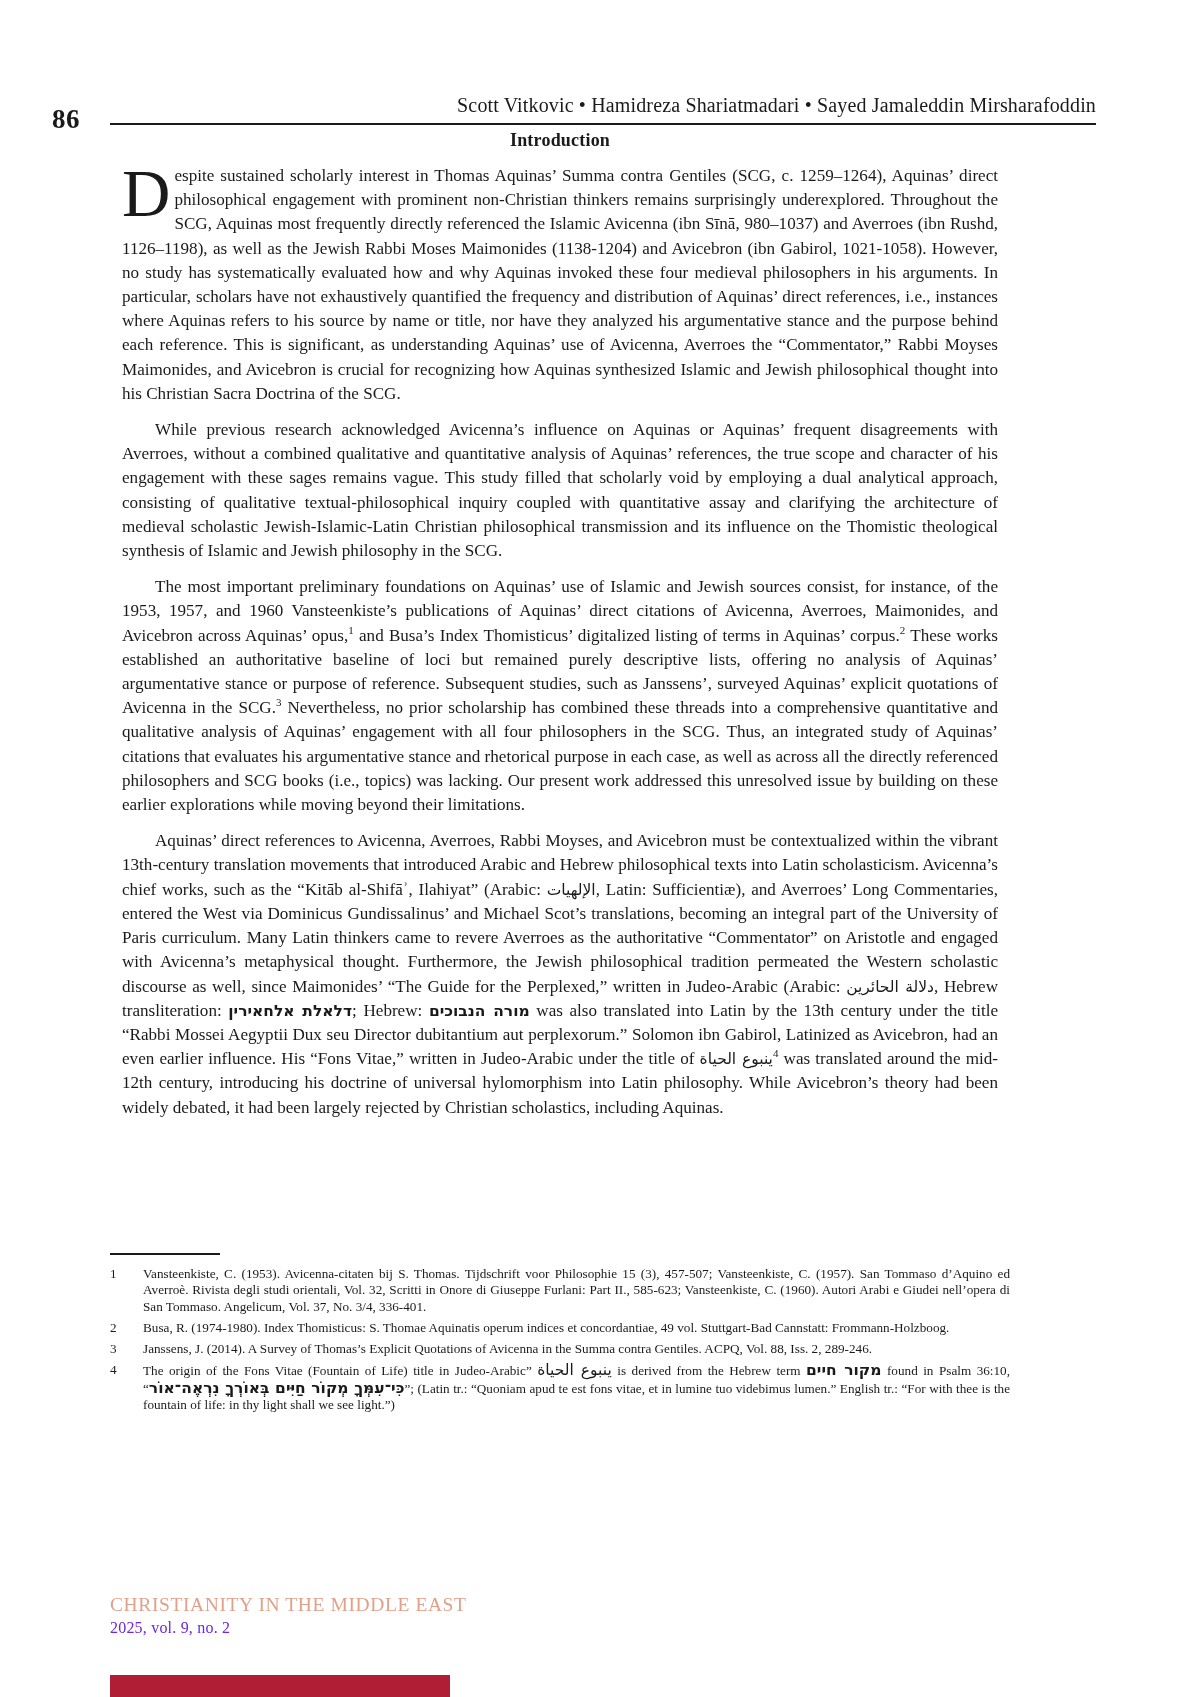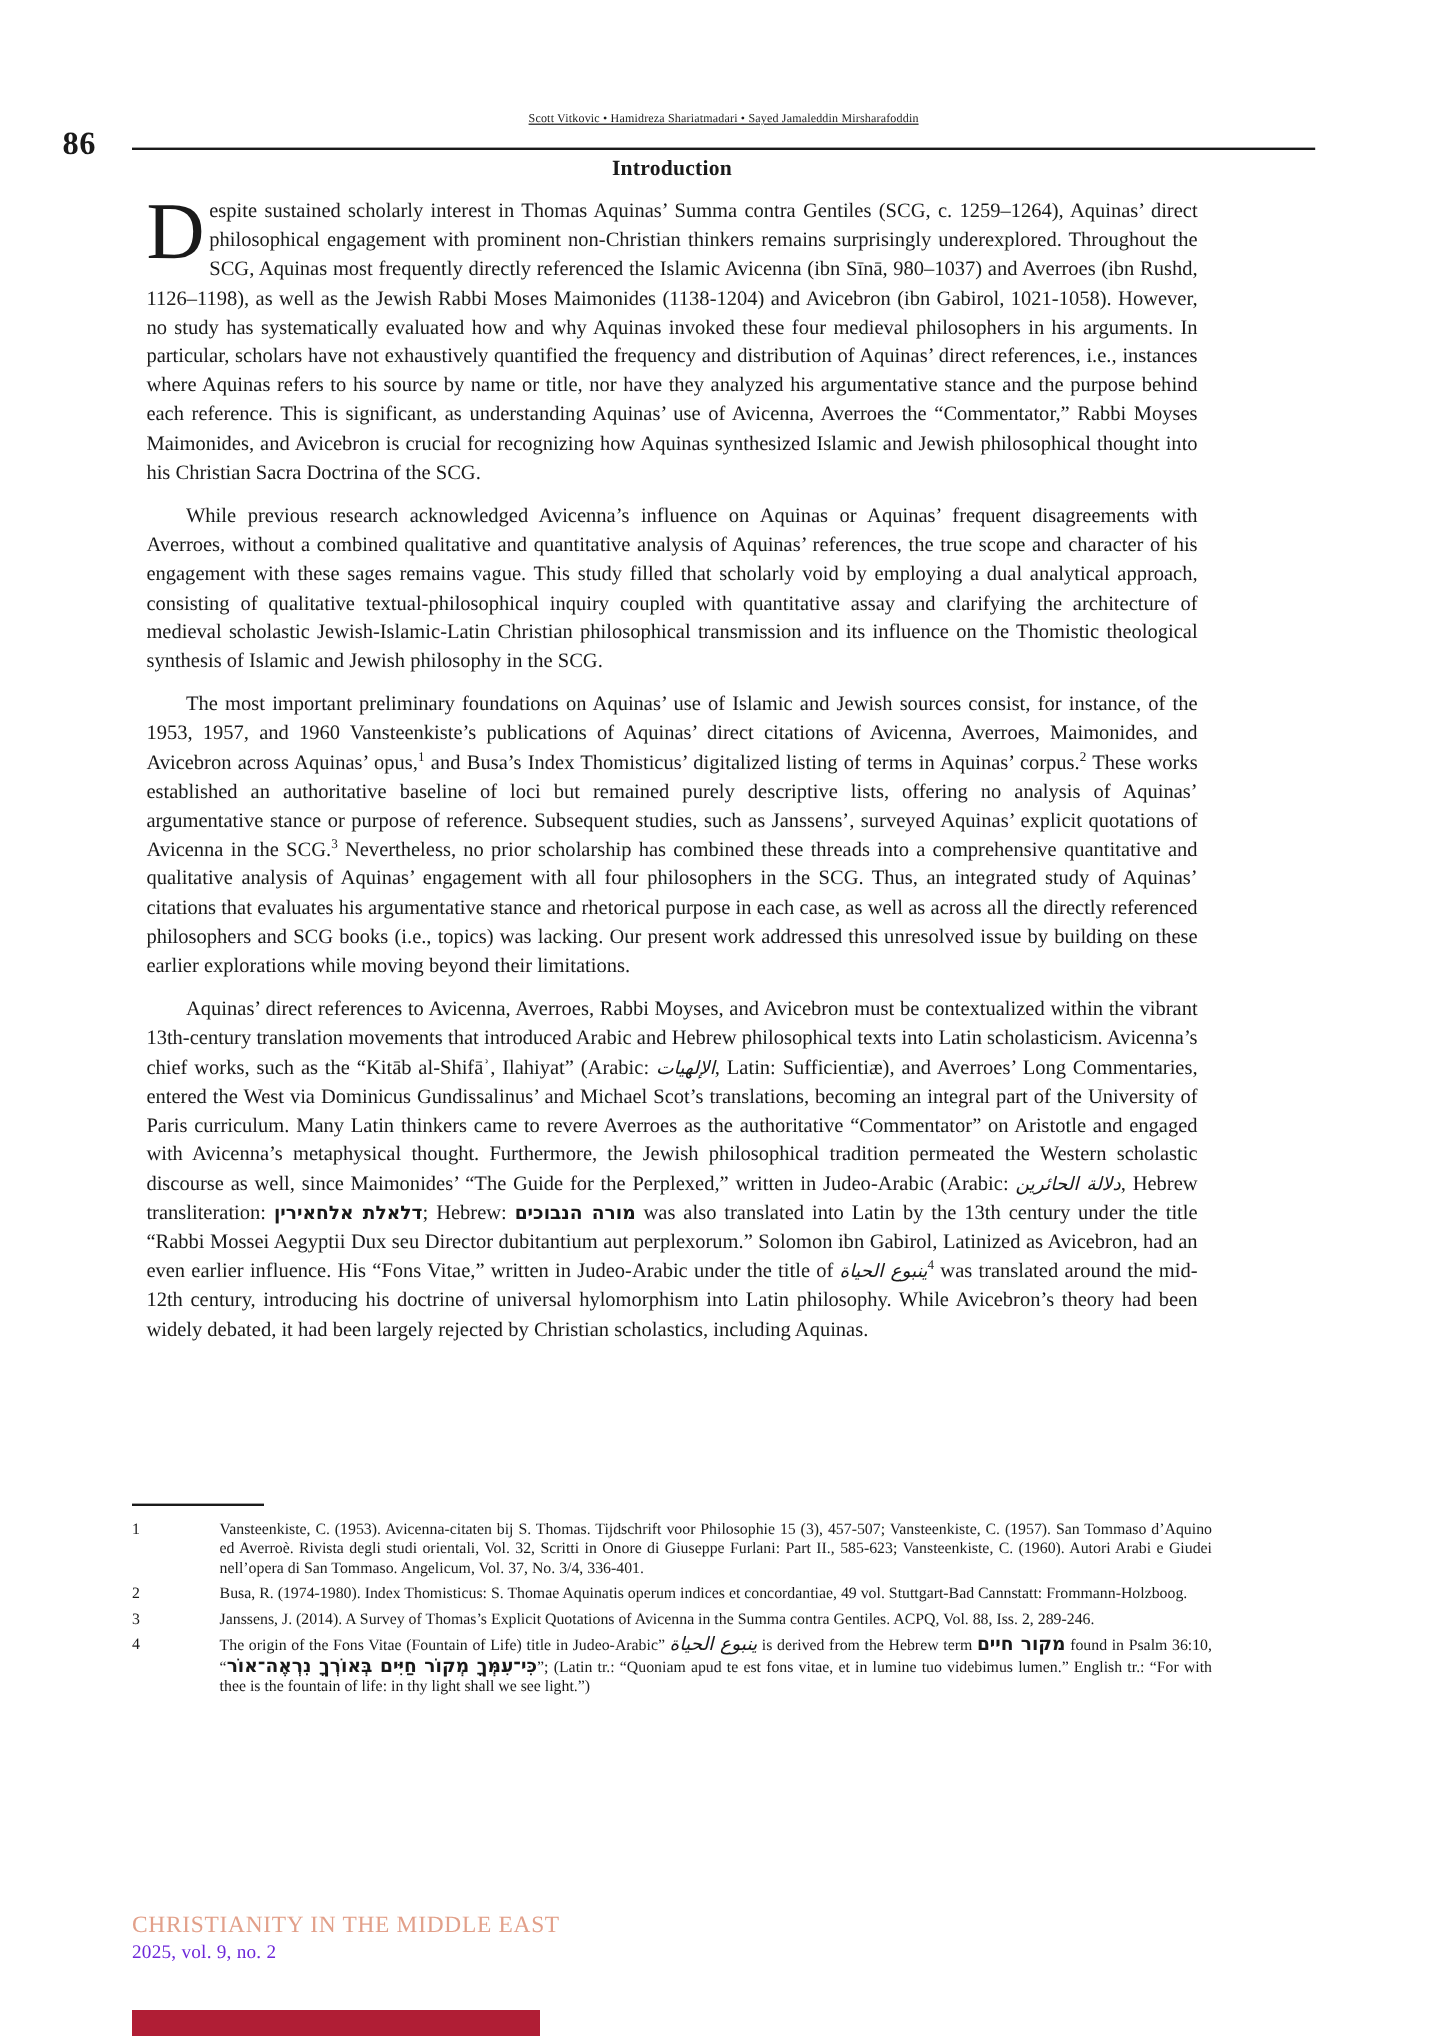--- a/index.html
+++ b/index.html
@@ -35,24 +35,23 @@
     font-size: 27px;
     font-weight: bold;
     font-family: "Liberation Serif", serif;
     letter-spacing: 0.5px;
   }
   .running-head {
     position: absolute;
     left: 58px;
     right: 0;
     top: 0;
-    text-align: center;
-    font-size: 10px;
+    text-align: right;
+    font-size: 20px;
     letter-spacing: 0.15px;
-    text-decoration: underline;
   }
   .header-rule {
     position: absolute;
     left: 58px;
     right: 0;
     top: 29px;
     height: 2px;
     background: #1a1a1a;
   }
 
@@ -93,21 +92,20 @@
   sup {
     font-size: 11px;
     vertical-align: super;
     line-height: 0;
   }
   .rtl {
     direction: rtl;
     unicode-bidi: isolate;
     font-family: "DejaVu Sans", sans-serif;
     font-size: 15.5px;
-    font-style: italic;
   }
   .heb {
     direction: rtl;
     unicode-bidi: isolate;
     font-family: "DejaVu Sans", sans-serif;
     font-size: 15.5px;
     font-weight: bold;
   }
 
   
@@ -131,21 +129,20 @@
     line-height: 16.3px;
     margin-bottom: 5px;
     text-align: justify;
   }
   .fn-num {
     width: 33px;
     flex: 0 0 33px;
   }
   .fn-text {
     flex: 1 1 auto;
-    margin-left: 40px;
   }
 
   
   .footer {
     position: absolute;
     left: 110px;
     bottom: 58px;
   }
   .journal-name {
     font-size: 19.5px;

